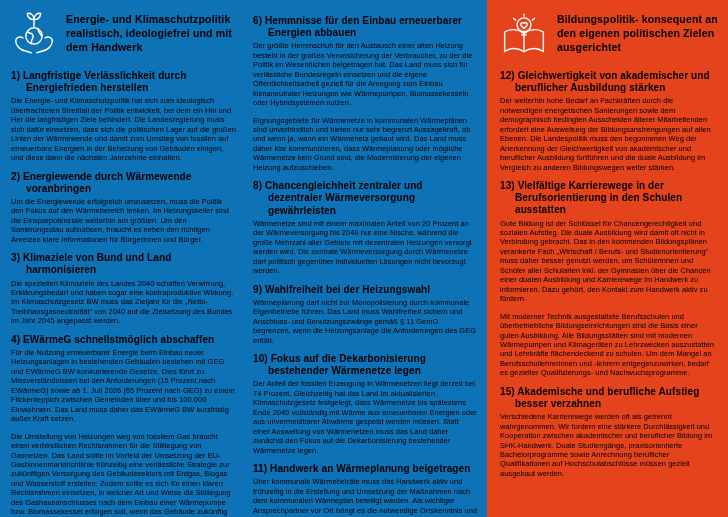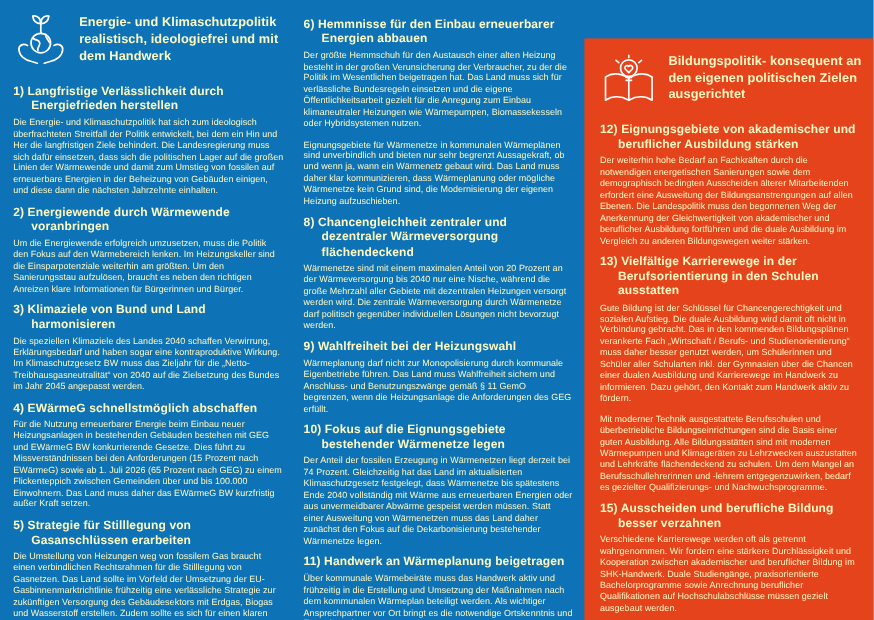--- a/index.html
+++ b/index.html
@@ -1,22 +1,22 @@
 <!DOCTYPE html>
 <html><head>
 <meta charset="utf-8">
 <style>
   * { margin:0; padding:0; box-sizing:border-box; }
   html,body { width:728px; height:517px; }
   body { font-family:"Liberation Sans","DejaVu Sans",sans-serif; }
   .page { width:728px; height:517px; display:flex; background:#0e72b7; overflow:hidden; }
-  .col { color:#fef9c3; }
+  .col { color:#000000; }
   .col1 { width:245px; padding:11px 9px 0 11px; }
   .col2 { width:242px; padding:15px 10px 0 8px; }
-  .col3 { width:241px; background:#e5431c; padding:11px 10px 0 13px;margin-top:32px; }
+  .col3 { width:241px; background:#e5431c; padding:11px 10px 0 13px; }
   .col-header { display:flex; align-items:flex-start; gap:9px; margin-bottom:9px; }
   .col-header svg { flex:0 0 auto; }
   .col-title { font-weight:bold; font-size:10.6px; line-height:1.3; letter-spacing:.1px; padding-top:2px; }
   .section { margin-bottom:8px; }
   .sec-heading { font-weight:bold; font-size:10px; line-height:1.22; padding-left:15px; text-indent:-15px; margin-bottom:2px; letter-spacing:.1px; }
   .sec-body { font-size:7.45px; line-height:1.27; letter-spacing:.05px; }
 </style>
 </head>
 <body>
 
@@ -49,43 +49,42 @@
     </div>
     <div class="section">
       <div class="sec-heading"><span>3)</span> <span>Klimaziele von Bund und Land harmonisieren</span></div>
       <div class="sec-body">Die speziellen Klimaziele des Landes 2040 schaffen Verwirrung, Erklärungsbedarf und haben sogar eine kontraproduktive Wirkung. Im Klimaschutzgesetz BW muss das Zieljahr für die „Netto-Treibhausgasneutralität“ von 2040 auf die Zielsetzung des Bundes im Jahr 2045 angepasst werden.</div>
     </div>
     <div class="section">
       <div class="sec-heading"><span>4)</span> <span>EWärmeG schnellstmöglich abschaffen</span></div>
       <div class="sec-body">Für die Nutzung erneuerbarer Energie beim Einbau neuer Heizungsanlagen in bestehenden Gebäuden bestehen mit GEG und EWärmeG BW konkurrierende Gesetze. Dies führt zu Missverständnissen bei den Anforderungen (15 Prozent nach EWärmeG) sowie ab 1. Juli 2026 (65 Prozent nach GEG) zu einem Flickenteppich zwischen Gemeinden über und bis 100.000 Einwohnern. Das Land muss daher das EWärmeG BW kurzfristig außer Kraft setzen.</div>
     </div>
     <div class="section">
-      <div class="sec-heading"><span>5)</span> <span>Strategie für Stilllegung von Gasanschlüssen erarbeiten</span></div>
       <div class="sec-body">Die Umstellung von Heizungen weg von fossilem Gas braucht einen verbindlichen Rechtsrahmen für die Stilllegung von Gasnetzen. Das Land sollte im Vorfeld der Umsetzung der EU-Gasbinnenmarktrichtlinie frühzeitig eine verlässliche Strategie zur zukünftigen Versorgung des Gebäudesektors mit Erdgas, Biogas und Wasserstoff erstellen. Zudem sollte es sich für einen klaren Rechtsrahmen einsetzen, in welcher Art und Weise die Stilllegung des Gashausanschlusses nach dem Einbau einer Wärmepumpe bzw. Biomassekessel erfolgen soll, wenn das Gebäude zukünftig nicht mehr mit Erdgas beheizt werden wird.</div>
     </div>
   </div>
 
   <div class="col col2">
     <div class="section">
       <div class="sec-heading"><span>6)</span> <span>Hemmnisse für den Einbau erneuerbarer Energien abbauen</span></div>
       <div class="sec-body">Der größte Hemmschuh für den Austausch einer alten Heizung besteht in der großen Verunsicherung der Verbraucher, zu der die Politik im Wesentlichen beigetragen hat. Das Land muss sich für verlässliche Bundesregeln einsetzen und die eigene Öffentlichkeitsarbeit gezielt für die Anregung zum Einbau klimaneutraler Heizungen wie Wärmepumpen, Biomassekesseln oder Hybridsystemen nutzen.</div>
     </div>
     <div class="section">
       <div class="sec-body">Eignungsgebiete für Wärmenetze in kommunalen Wärmeplänen sind unverbindlich und bieten nur sehr begrenzt Aussagekraft, ob und wenn ja, wann ein Wärmenetz gebaut wird. Das Land muss daher klar kommunizieren, dass Wärmeplanung oder mögliche Wärmenetze kein Grund sind, die Modernisierung der eigenen Heizung aufzuschieben.</div>
     </div>
     <div class="section">
-      <div class="sec-heading"><span>8)</span> <span>Chancengleichheit zentraler und dezentraler Wärmeversorgung flächendeckend</span></div>
+      <div class="sec-heading"><span>8)</span> <span>Chancengleichheit zentraler und dezentraler Wärmeversorgung gewährleisten</span></div>
       <div class="sec-body">Wärmenetze sind mit einem maximalen Anteil von 20 Prozent an der Wärmeversorgung bis 2040 nur eine Nische, während die große Mehrzahl aller Gebiete mit dezentralen Heizungen versorgt werden wird. Die zentrale Wärmeversorgung durch Wärmenetze darf politisch gegenüber individuellen Lösungen nicht bevorzugt werden.</div>
     </div>
     <div class="section">
       <div class="sec-heading"><span>9)</span> <span>Wahlfreiheit bei der Heizungswahl</span></div>
       <div class="sec-body">Wärmeplanung darf nicht zur Monopolisierung durch kommunale Eigenbetriebe führen. Das Land muss Wahlfreiheit sichern und Anschluss- und Benutzungszwänge gemäß § 11 GemO begrenzen, wenn die Heizungsanlage die Anforderungen des GEG erfüllt.</div>
     </div>
     <div class="section">
-      <div class="sec-heading"><span>10)</span> <span>Fokus auf die Eignungsgebiete bestehender Wärmenetze legen</span></div>
+      <div class="sec-heading"><span>10)</span> <span>Fokus auf die Dekarbonisierung bestehender Wärmenetze legen</span></div>
       <div class="sec-body">Der Anteil der fossilen Erzeugung in Wärmenetzen liegt derzeit bei 74 Prozent. Gleichzeitig hat das Land im aktualisierten Klimaschutzgesetz festgelegt, dass Wärmenetze bis spätestens Ende 2040 vollständig mit Wärme aus erneuerbaren Energien oder aus unvermeidbarer Abwärme gespeist werden müssen. Statt einer Ausweitung von Wärmenetzen muss das Land daher zunächst den Fokus auf die Dekarbonisierung bestehender Wärmenetze legen.</div>
     </div>
     <div class="section">
       <div class="sec-heading"><span>11)</span> <span>Handwerk an Wärmeplanung beigetragen</span></div>
       <div class="sec-body">Über kommunale Wärmebeiräte muss das Handwerk aktiv und frühzeitig in die Erstellung und Umsetzung der Maßnahmen nach dem kommunalen Wärmeplan beteiligt werden. Als wichtiger Ansprechpartner vor Ort bringt es die notwendige Ortskenntnis und Expertise mit.</div>
     </div>
   </div>
 
   <div class="col col3">
     <div class="col-header">
@@ -98,29 +97,29 @@
           <path d="M26 17 L23 14 A1.9 1.9 0 1 1 26 11.4 A1.9 1.9 0 1 1 29 14 Z"></path>
           <path d="M23.5 21.5 h5 M23.5 24 h5"></path>
           <path d="M5 21 C11 17 19 18 26 22 C33 18 41 17 47 21 L47 42 C41 38 33 38 26 42 C19 38 11 38 5 42 Z"></path>
           <line x1="26" y1="22" x2="26" y2="42"></line>
         </svg>
       </span>
       <div class="col-title">Bildungspolitik- konsequent an den eigenen politischen Zielen ausgerichtet</div>
     </div>
 
     <div class="section">
-      <div class="sec-heading"><span>12)</span> <span>Eignungsgebiete von akademischer und beruflicher Ausbildung stärken</span></div>
+      <div class="sec-heading"><span>12)</span> <span>Gleichwertigkeit von akademischer und beruflicher Ausbildung stärken</span></div>
       <div class="sec-body">Der weiterhin hohe Bedarf an Fachkräften durch die notwendigen energetischen Sanierungen sowie dem demographisch bedingten Ausscheiden älterer Mitarbeitenden erfordert eine Ausweitung der Bildungsanstrengungen auf allen Ebenen. Die Landespolitik muss den begonnenen Weg der Anerkennung der Gleichwertigkeit von akademischer und beruflicher Ausbildung fortführen und die duale Ausbildung im Vergleich zu anderen Bildungswegen weiter stärken.</div>
     </div>
     <div class="section">
       <div class="sec-heading"><span>13)</span> <span>Vielfältige Karrierewege in der Berufsorientierung in den Schulen ausstatten</span></div>
       <div class="sec-body">Gute Bildung ist der Schlüssel für Chancengerechtigkeit und sozialen Aufstieg. Die duale Ausbildung wird damit oft nicht in Verbindung gebracht. Das in den kommenden Bildungsplänen verankerte Fach „Wirtschaft / Berufs- und Studienorientierung“ muss daher besser genutzt werden, um Schülerinnen und Schüler aller Schularten inkl. der Gymnasien über die Chancen einer dualen Ausbildung und Karrierewege im Handwerk zu informieren. Dazu gehört, den Kontakt zum Handwerk aktiv zu fördern.</div>
     </div>
     <div class="section">
       <div class="sec-body">Mit moderner Technik ausgestattete Berufsschulen und überbetriebliche Bildungseinrichtungen sind die Basis einer guten Ausbildung. Alle Bildungsstätten sind mit modernen Wärmepumpen und Klimageräten zu Lehrzwecken auszustatten und Lehrkräfte flächendeckend zu schulen. Um dem Mangel an Berufsschullehrerinnen und -lehrern entgegenzuwirken, bedarf es gezielter Qualifizierungs- und Nachwuchsprogramme.</div>
     </div>
     <div class="section">
-      <div class="sec-heading"><span>15)</span> <span>Ausscheiden und berufliche Bildung besser verzahnen</span></div>
+      <div class="sec-heading"><span>15)</span> <span>Akademische und berufliche Aufstieg besser verzahnen</span></div>
       <div class="sec-body">Verschiedene Karrierewege werden oft als getrennt wahrgenommen. Wir fordern eine stärkere Durchlässigkeit und Kooperation zwischen akademischer und beruflicher Bildung im SHK-Handwerk. Duale Studiengänge, praxisorientierte Bachelorprogramme sowie Anrechnung beruflicher Qualifikationen auf Hochschulabschlüsse müssen gezielt ausgebaut werden.</div>
     </div>
   </div>
 
 </div>
 
 </body></html>

